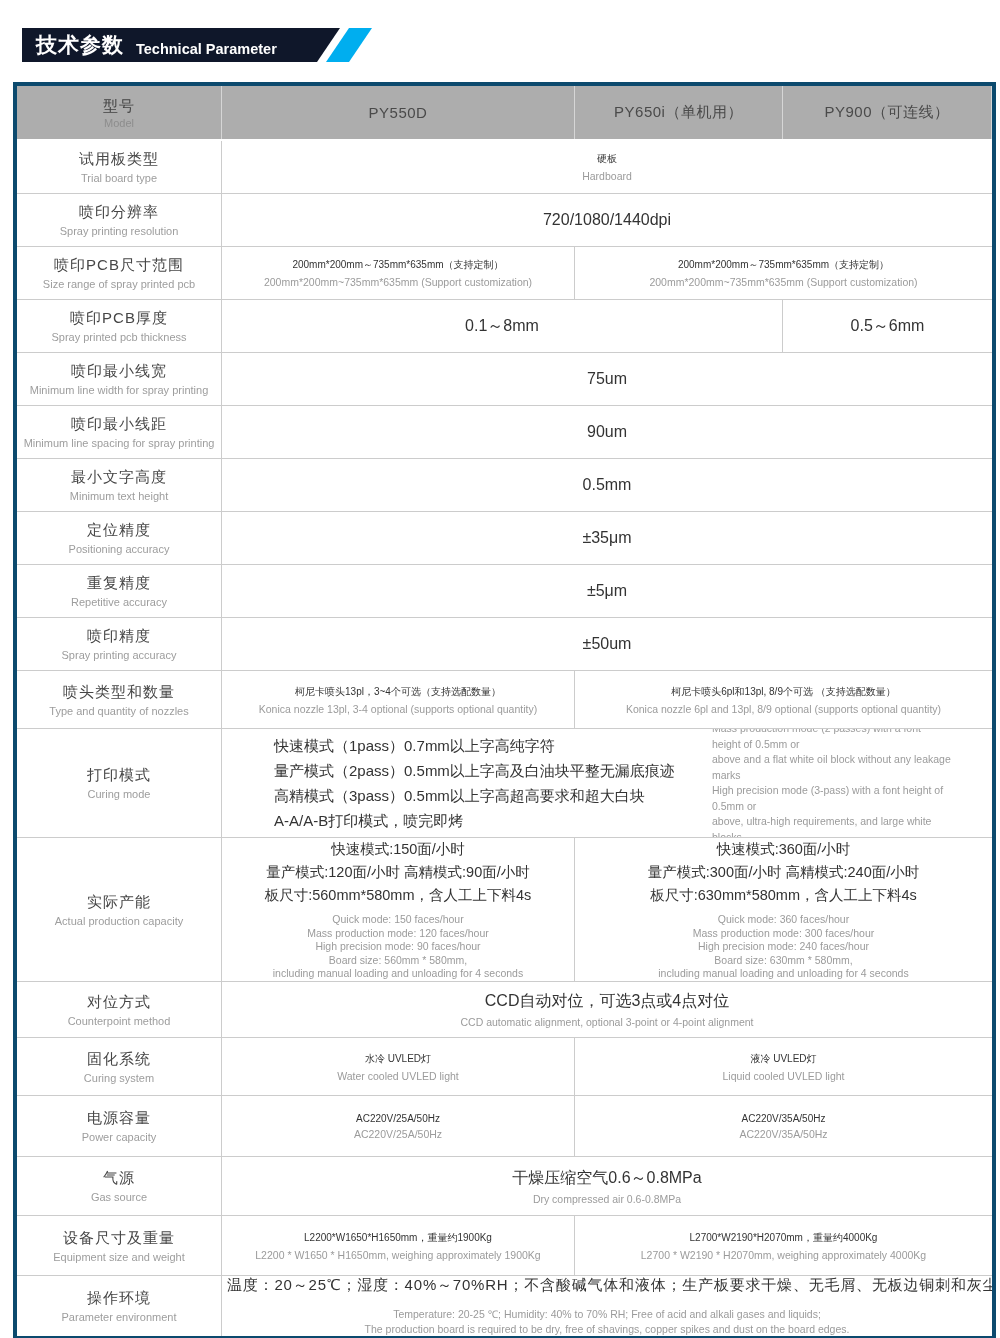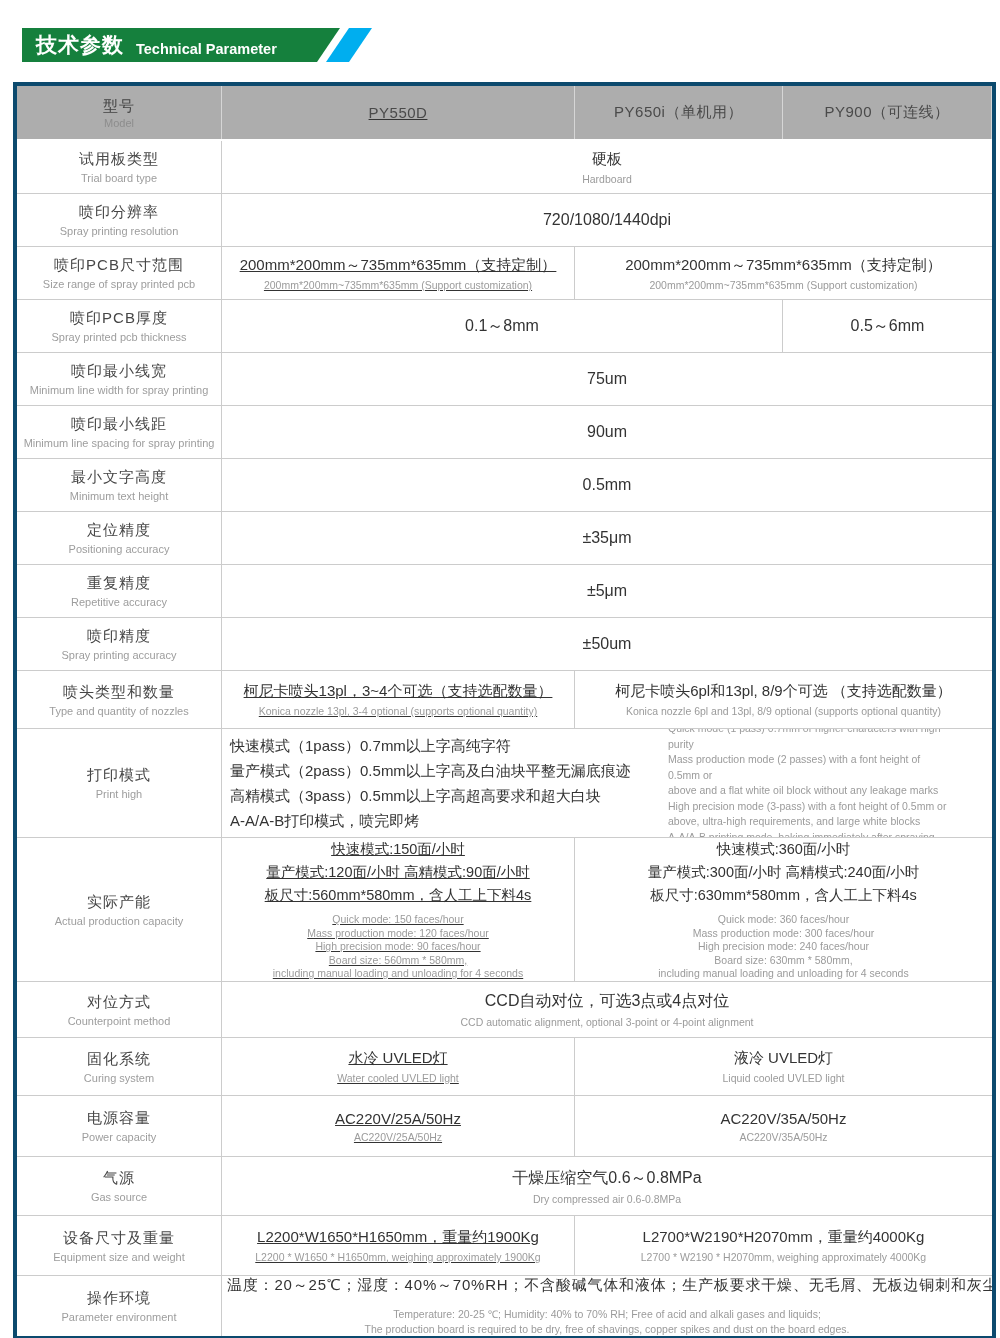--- a/index.html
+++ b/index.html
@@ -5,21 +5,21 @@
 <style>
   html,body{margin:0;padding:0;}
   body{
     width:1000px;height:1338px;background:#ffffff;position:relative;
     font-family:"Liberation Sans", sans-serif;color:#333;
     -webkit-font-smoothing:antialiased;
   }
   
   .banner{position:absolute;left:22px;top:28px;width:376px;height:34px;}
   .banner-main{
-    position:absolute;left:0;top:0;width:352px;height:34px;background:#15803d;
+    position:absolute;left:0;top:0;width:352px;height:34px;background:#0f172a;
     clip-path:polygon(0 0,318px 0,295px 34px,0 34px);
     display:flex;align-items:center;padding-left:14px;box-sizing:border-box;
   }
   .banner-accent{
     position:absolute;left:0;top:0;width:376px;height:34px;background:#00AEEF;
     clip-path:polygon(327px 0,350px 0,327px 34px,304px 34px);
   }
   .banner-cn{font-size:21px;font-weight:bold;color:#fff;letter-spacing:1px;}
   .banner-en{font-size:14.5px;font-weight:bold;color:#fff;margin-left:12px;margin-top:7px;}
   
@@ -29,43 +29,43 @@
   }
   .trow{display:flex;border-bottom:1px solid #cccccc;background:#fff;}
   .trow:last-child{border-bottom:none;}
   .cell{
     border-right:1px solid #cccccc;box-sizing:border-box;
     display:flex;flex-direction:column;justify-content:center;align-items:center;
     text-align:center;overflow:hidden;
   }
   .cell:last-child{border-right:none;flex:1;}
   .w-label{width:205px;}
-  .w-c1{width:353px;text-decoration:underline;}
+  .w-c1{width:353px;}
   .w-c2{width:208px;}
   .w-c12{width:561px;}
   
   .thead{background:#adadad;height:53px;border-bottom:2px solid #fff;}
   .thead .cell{border-right:1px solid #d6d6d6;}
   .th-cn{font-size:15px;color:#424242;letter-spacing:1px;}
   .th-en{font-size:11px;color:#8d8d8d;margin-top:1px;}
   .th-model{font-size:15px;color:#4a4a4a;letter-spacing:.5px;}
   
   .h52{height:52px;} .h55{height:55px;} .h57{height:57px;}
   .h58{height:58px;} .h59{height:59px;} .h60{height:60px;}
   .h108{height:108px;} .h143{height:143px;}
   
   .lbl-cn{font-size:15px;color:#464646;letter-spacing:1px;}
   .lbl-en{font-size:11px;color:#9d9d9d;margin-top:3px;line-height:12px;}
   
   .v-big{font-size:16px;color:#333;}
-  .v-cn{font-size:15px;color:#333;}
+  .v-cn{font-size:10px;color:#333;}
   .v-en{font-size:10.5px;color:#9b9b9b;margin-top:4px;}
   
   .cell-print{flex-direction:row;justify-content:flex-start;align-items:center;text-align:left;}
-  .pm-cn{width:446px;padding-left:8px;box-sizing:border-box;font-size:15px;color:#333;line-height:25px;}
+  .pm-cn{width:446px;padding-left:8px;box-sizing:border-box;font-size:15px;color:#333;line-height:25px;margin-left:44px;}
   .pm-en{flex:1;font-size:10.5px;color:#9b9b9b;line-height:15.5px;padding-right:40px;}
   
   .pr-cn{font-size:14.5px;color:#333;line-height:23px;}
   .pr-en{font-size:10.5px;color:#9b9b9b;line-height:13.5px;margin-top:6px;}
   
   .cell-oper{align-items:flex-start;}
   .op-cn{font-size:15px;color:#333;letter-spacing:.8px;padding-left:5px;white-space:nowrap;}
   .op-en{font-size:10.5px;color:#9b9b9b;line-height:14.5px;margin-top:12px;width:100%;text-align:center;}
 </style>
 </head>
@@ -217,21 +217,21 @@
     </div>
     <div class="cell">
       <div class="v-cn">柯尼卡喷头6pl和13pl, 8/9个可选 （支持选配数量）</div>
       <div class="v-en">Konica nozzle 6pl and 13pl, 8/9 optional (supports optional quantity)</div>
     </div>
   </div>
 
   <div class="trow h108">
     <div class="cell w-label">
       <div class="lbl-cn">打印模式</div>
-      <div class="lbl-en">Print high</div>
+      <div class="lbl-en">Curing mode</div>
     </div>
     <div class="cell cell-print">
       <div class="pm-cn">
         <div>快速模式（1pass）0.7mm以上字高纯字符</div>
         <div>量产模式（2pass）0.5mm以上字高及白油块平整无漏底痕迹</div>
         <div>高精模式（3pass）0.5mm以上字高超高要求和超大白块</div>
         <div>A-A/A-B打印模式，喷完即烤</div>
       </div>
       <div class="pm-en">
         <div>Quick mode (1 pass) 0.7mm or higher characters with high purity</div>

